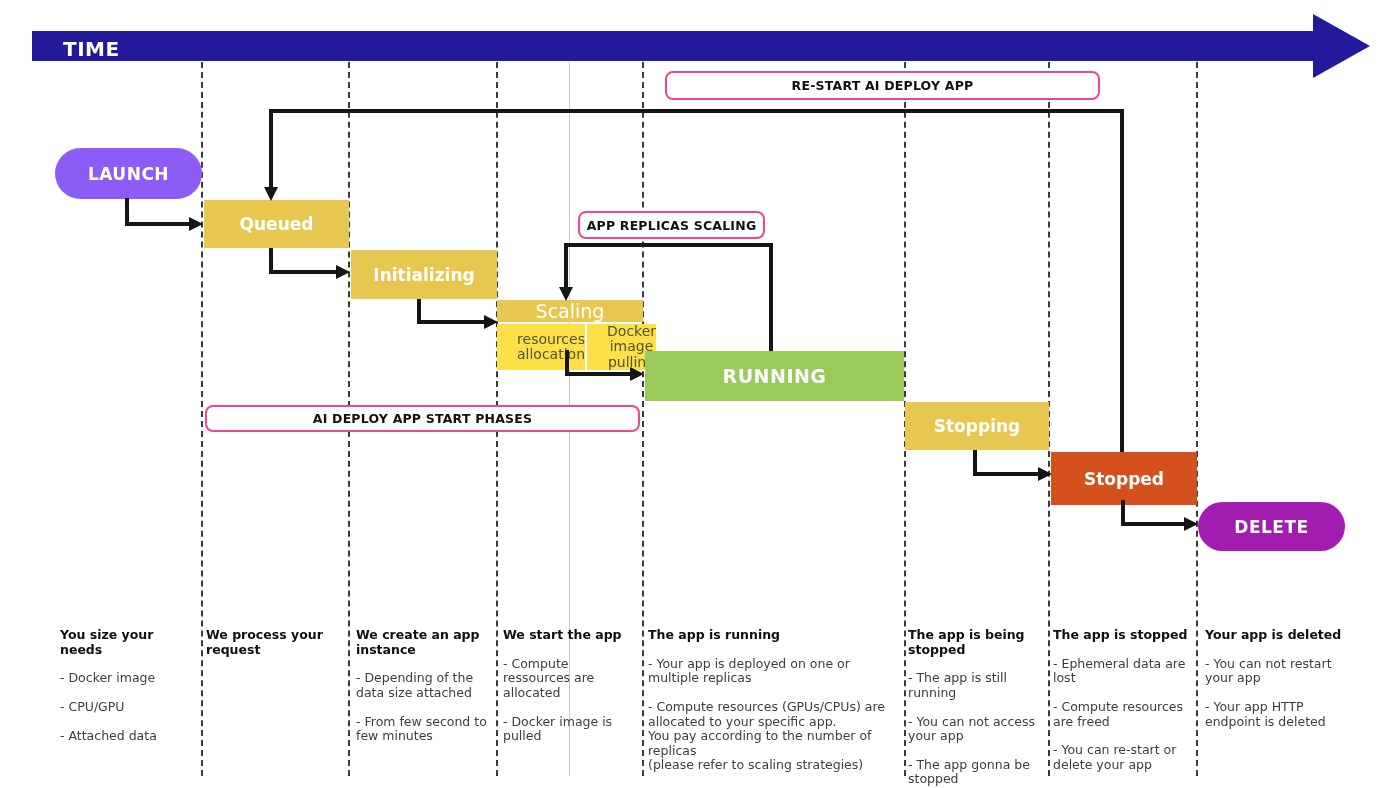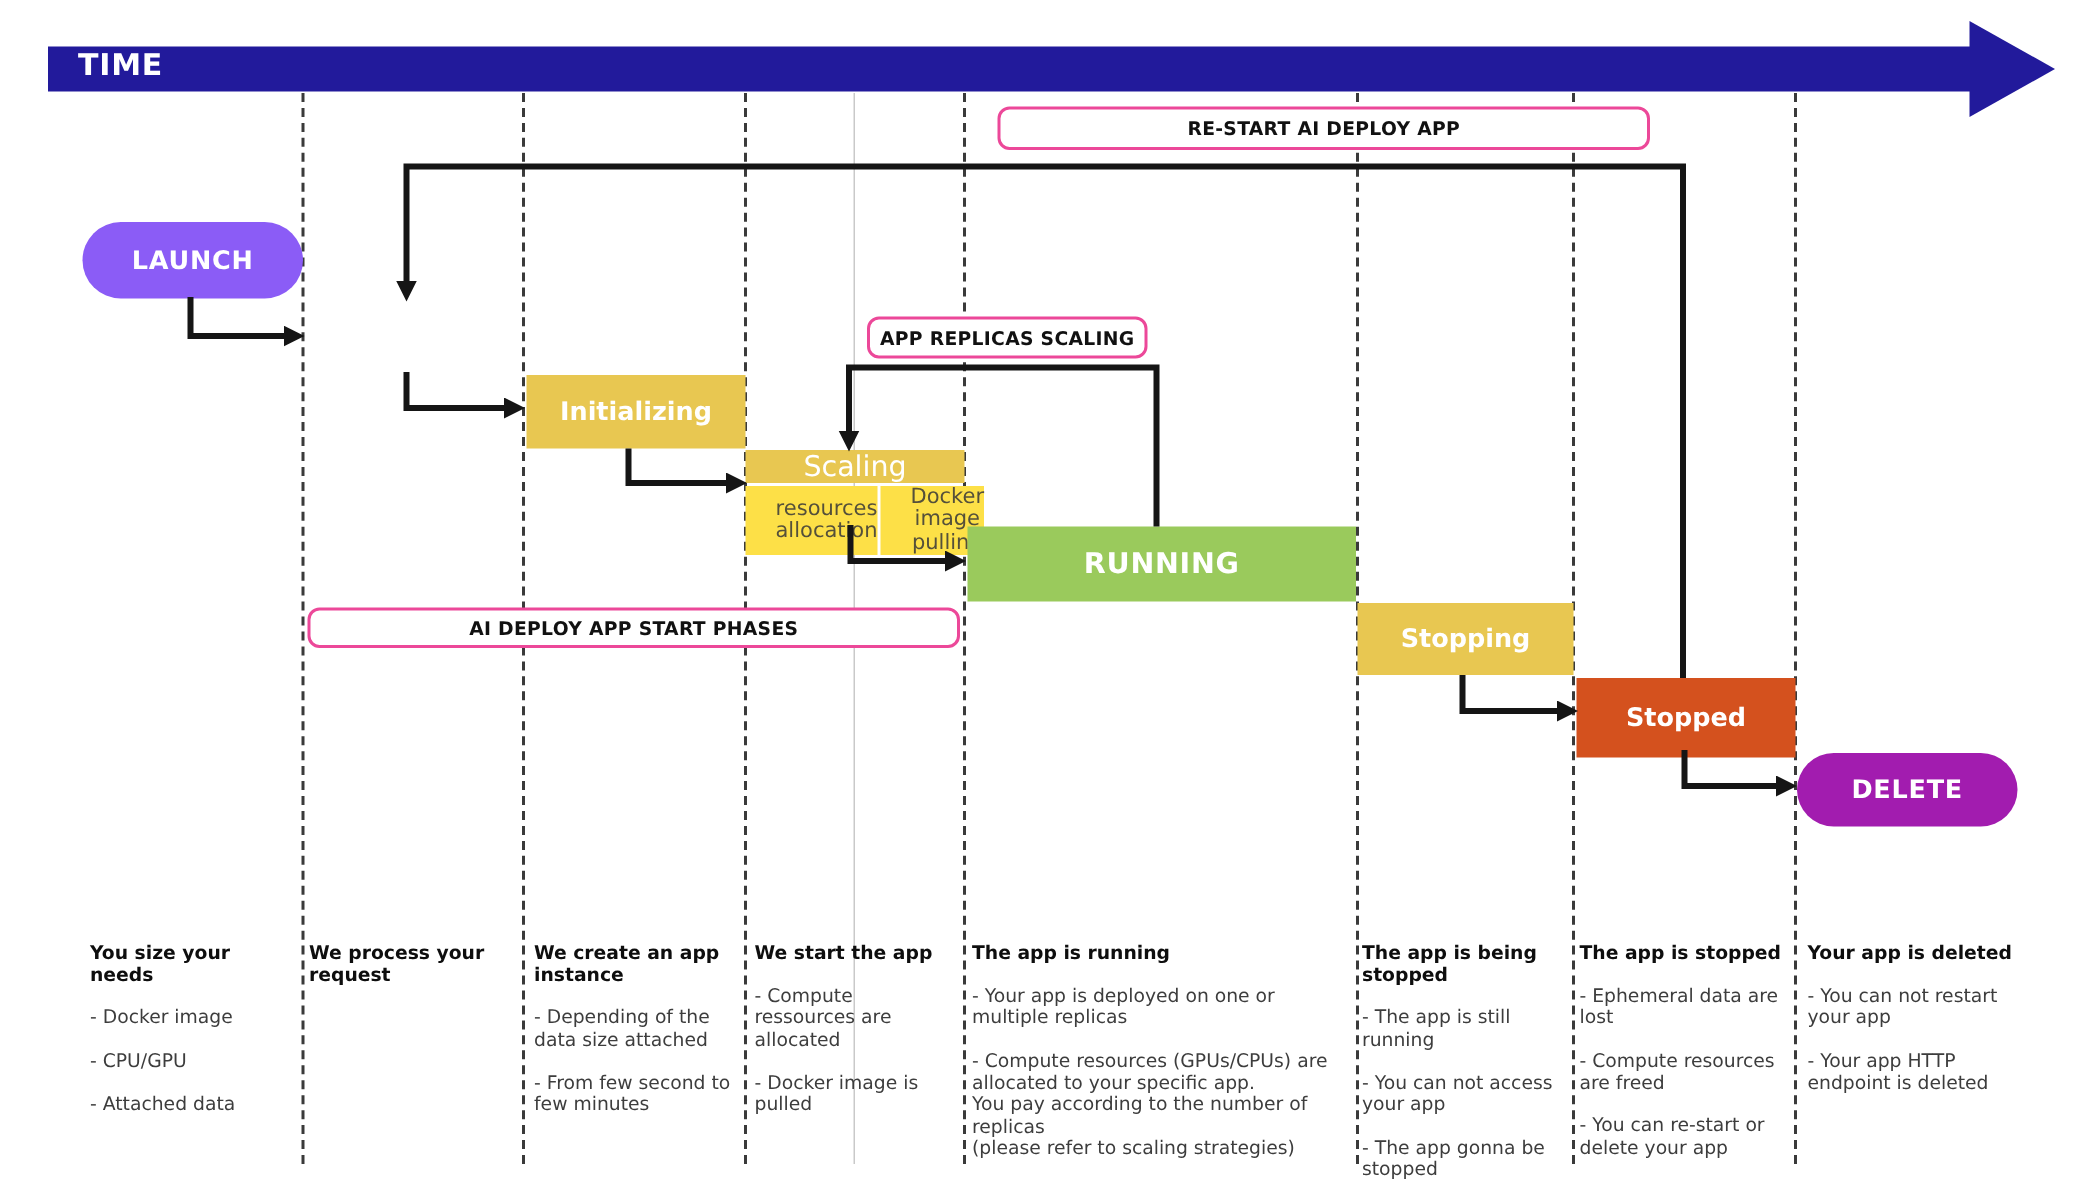--- a/index.html
+++ b/index.html
@@ -7,22 +7,22 @@
           font-family:"DejaVu Sans",sans-serif;overflow:hidden;}
 
   
   .vline{position:absolute;top:62px;height:714px;width:0;
          border-left:2px dashed #3a3a3a;z-index:1;}
   .vline-solid{position:absolute;top:62px;height:714px;width:1px;
          background:#c9c9c9;z-index:0;}
 
   
   .time-bar{position:absolute;left:32px;top:31px;width:1283px;height:30px;
-            background:#221A9B;color:#fff;display:flex;align-items:flex-start;
-            padding-left:20px;box-sizing:border-box;font-weight:bold;
+            background:#221A9B;color:#fff;display:flex;align-items:flex-end;
+            padding-left:31px;box-sizing:border-box;font-weight:bold;
             font-size:20px;letter-spacing:.5px;z-index:4;}
   .time-head{position:absolute;left:1313px;top:14px;width:0;height:0;
              border-top:32px solid transparent;border-bottom:32px solid transparent;
              border-left:57px solid #221A9B;z-index:4;}
 
   
   .note{position:absolute;background:#fff;border:2px solid #ec4899;border-radius:8px;
         display:flex;align-items:center;justify-content:center;font-weight:bold;
         font-size:12.5px;color:#111;z-index:5;box-sizing:border-box;letter-spacing:.2px;}
   .note-restart{left:665px;top:71px;width:435px;height:29px;}
@@ -120,20 +120,23 @@
     <span>AI DEPLOY APP START PHASES</span>
   </div>
 
   <div class="pill pill-launch">
     <span>LAUNCH</span>
   </div>
   <div class="pill pill-delete">
     <span>DELETE</span>
   </div>
 
+  <div class="phase yellow phase-queued">
+    <span>Queued</span>
+  </div>
   <div class="phase yellow phase-initializing">
     <span>Initializing</span>
   </div>
   <div class="scaling">
     <div class="scaling-title">Scaling</div>
     <div class="scaling-subs">
       <div class="sub">resources
 allocation</div>
       <div class="sub">Docker image
 pulling</div>

